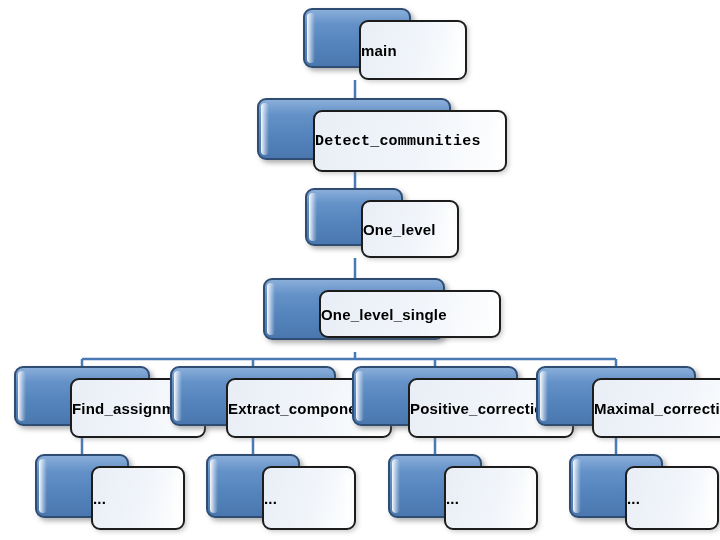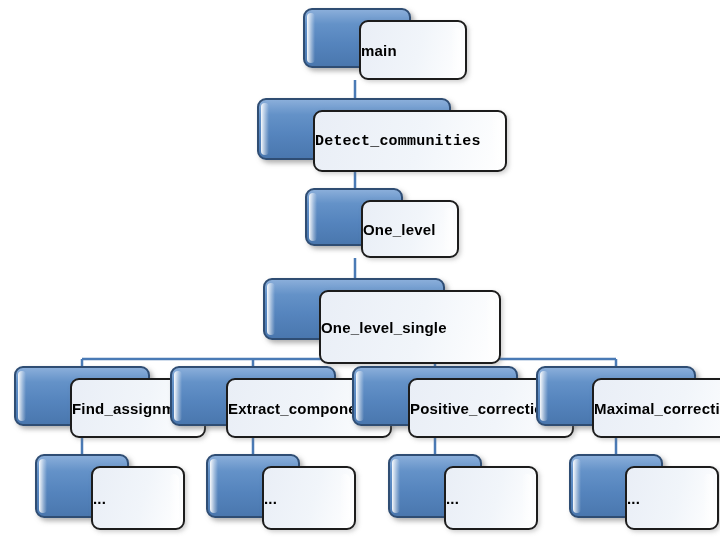--- a/index.html
+++ b/index.html
@@ -124,21 +124,21 @@
 
   <div class="node" style="left:305px; top:188px;">
     <div class="back" style="width:98px; height:58px;"></div>
     <div class="front" style="width:98px; height:58px;">
       <span class="lbl">One_level</span>
     </div>
   </div>
 
   <div class="node" style="left:263px; top:278px;">
     <div class="back" style="width:182px; height:62px;"></div>
-    <div class="front" style="width:182px; height:74px;">
+    <div class="front" style="width:182px; height:48px;">
       <span class="lbl">One_level_single</span>
     </div>
   </div>
 
   <div class="node" style="left:14px; top:366px;">
     <div class="back" style="width:136px; height:60px;"></div>
     <div class="front" style="width:136px; height:60px;">
       <span class="lbl">Find_assignment</span>
     </div>
   </div>

